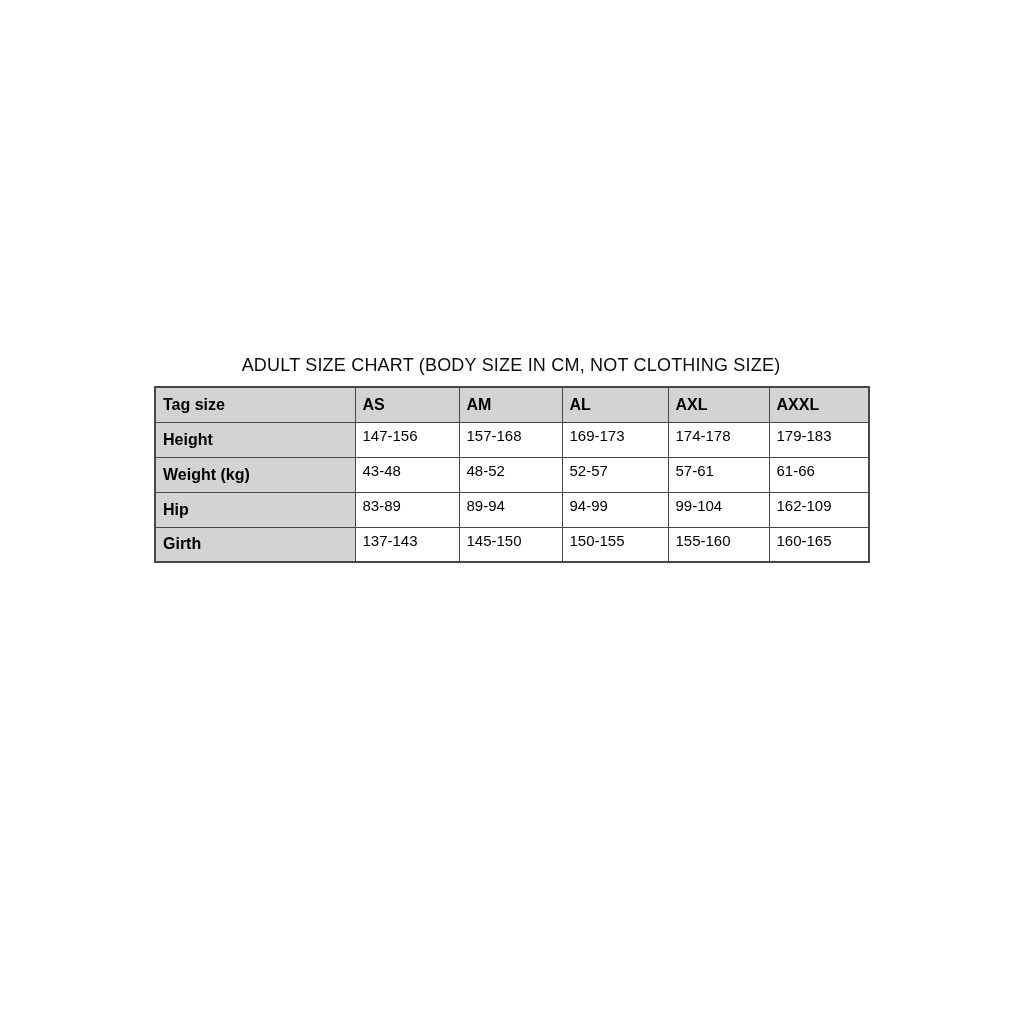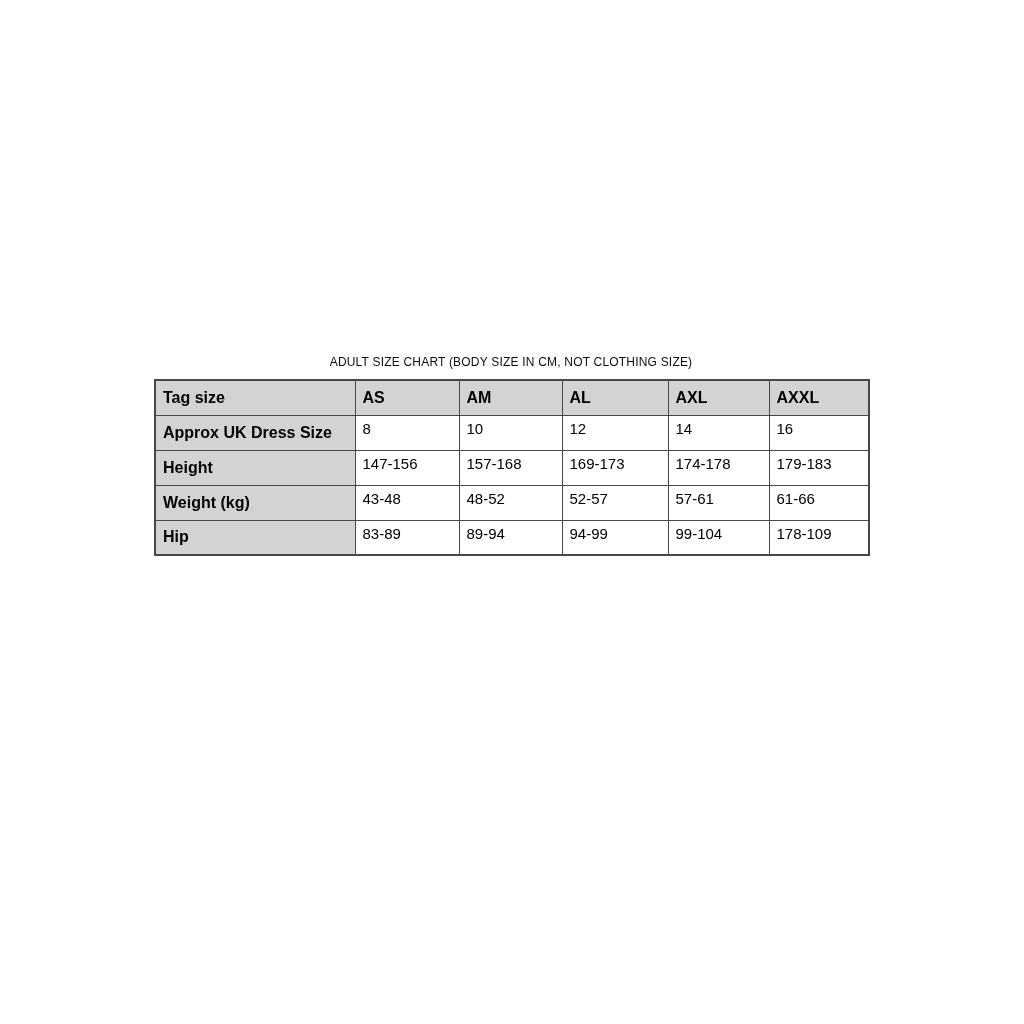--- a/index.html
+++ b/index.html
@@ -9,21 +9,21 @@
     font-family: "Liberation Sans", sans-serif;
     color: #000000;
     position: relative;
     overflow: hidden;
   }
   .canvas { position: absolute; inset: 0; background: #ffffff; }
   .chart-wrap { position: absolute; left: 154px; top: 355px; width: 714px; }
   .chart-title {
     width: 100%;
     text-align: center;
-    font-size: 12px;
+    font-size: 18px;
     font-weight: 400;
     letter-spacing: 0.2px;
     color: #0d0d0d;
     margin-bottom: 10px;
     white-space: nowrap;
   }
   table.size-table {
     border-collapse: collapse;
     table-layout: fixed;
     width: 714px;
@@ -78,28 +78,20 @@
       <tbody>
           <tr>
         <td class="lab">Tag size</td>
         <td class="hdr">AS</td>
         <td class="hdr">AM</td>
         <td class="hdr">AL</td>
         <td class="hdr">AXL</td>
         <td class="hdr">AXXL</td>
       </tr>
 
-      <tr>
-        <td class="lab">Approx UK Dress Size</td>
-        <td class="val">8</td>
-        <td class="val">10</td>
-        <td class="val">12</td>
-        <td class="val">14</td>
-        <td class="val">16</td>
-      </tr>
 
       <tr>
         <td class="lab">Height</td>
         <td class="val">147-156</td>
         <td class="val">157-168</td>
         <td class="val">169-173</td>
         <td class="val">174-178</td>
         <td class="val">179-183</td>
       </tr>
 
@@ -113,19 +105,27 @@
       </tr>
 
 
 
       <tr>
         <td class="lab">Hip</td>
         <td class="val">83-89</td>
         <td class="val">89-94</td>
         <td class="val">94-99</td>
         <td class="val">99-104</td>
-        <td class="val">178-109</td>
+        <td class="val">162-109</td>
       </tr>
 
+      <tr>
+        <td class="lab">Girth</td>
+        <td class="val">137-143</td>
+        <td class="val">145-150</td>
+        <td class="val">150-155</td>
+        <td class="val">155-160</td>
+        <td class="val">160-165</td>
+      </tr>
     </tbody>
       </table>
   </div>
 </div>
 
 </body></html>

